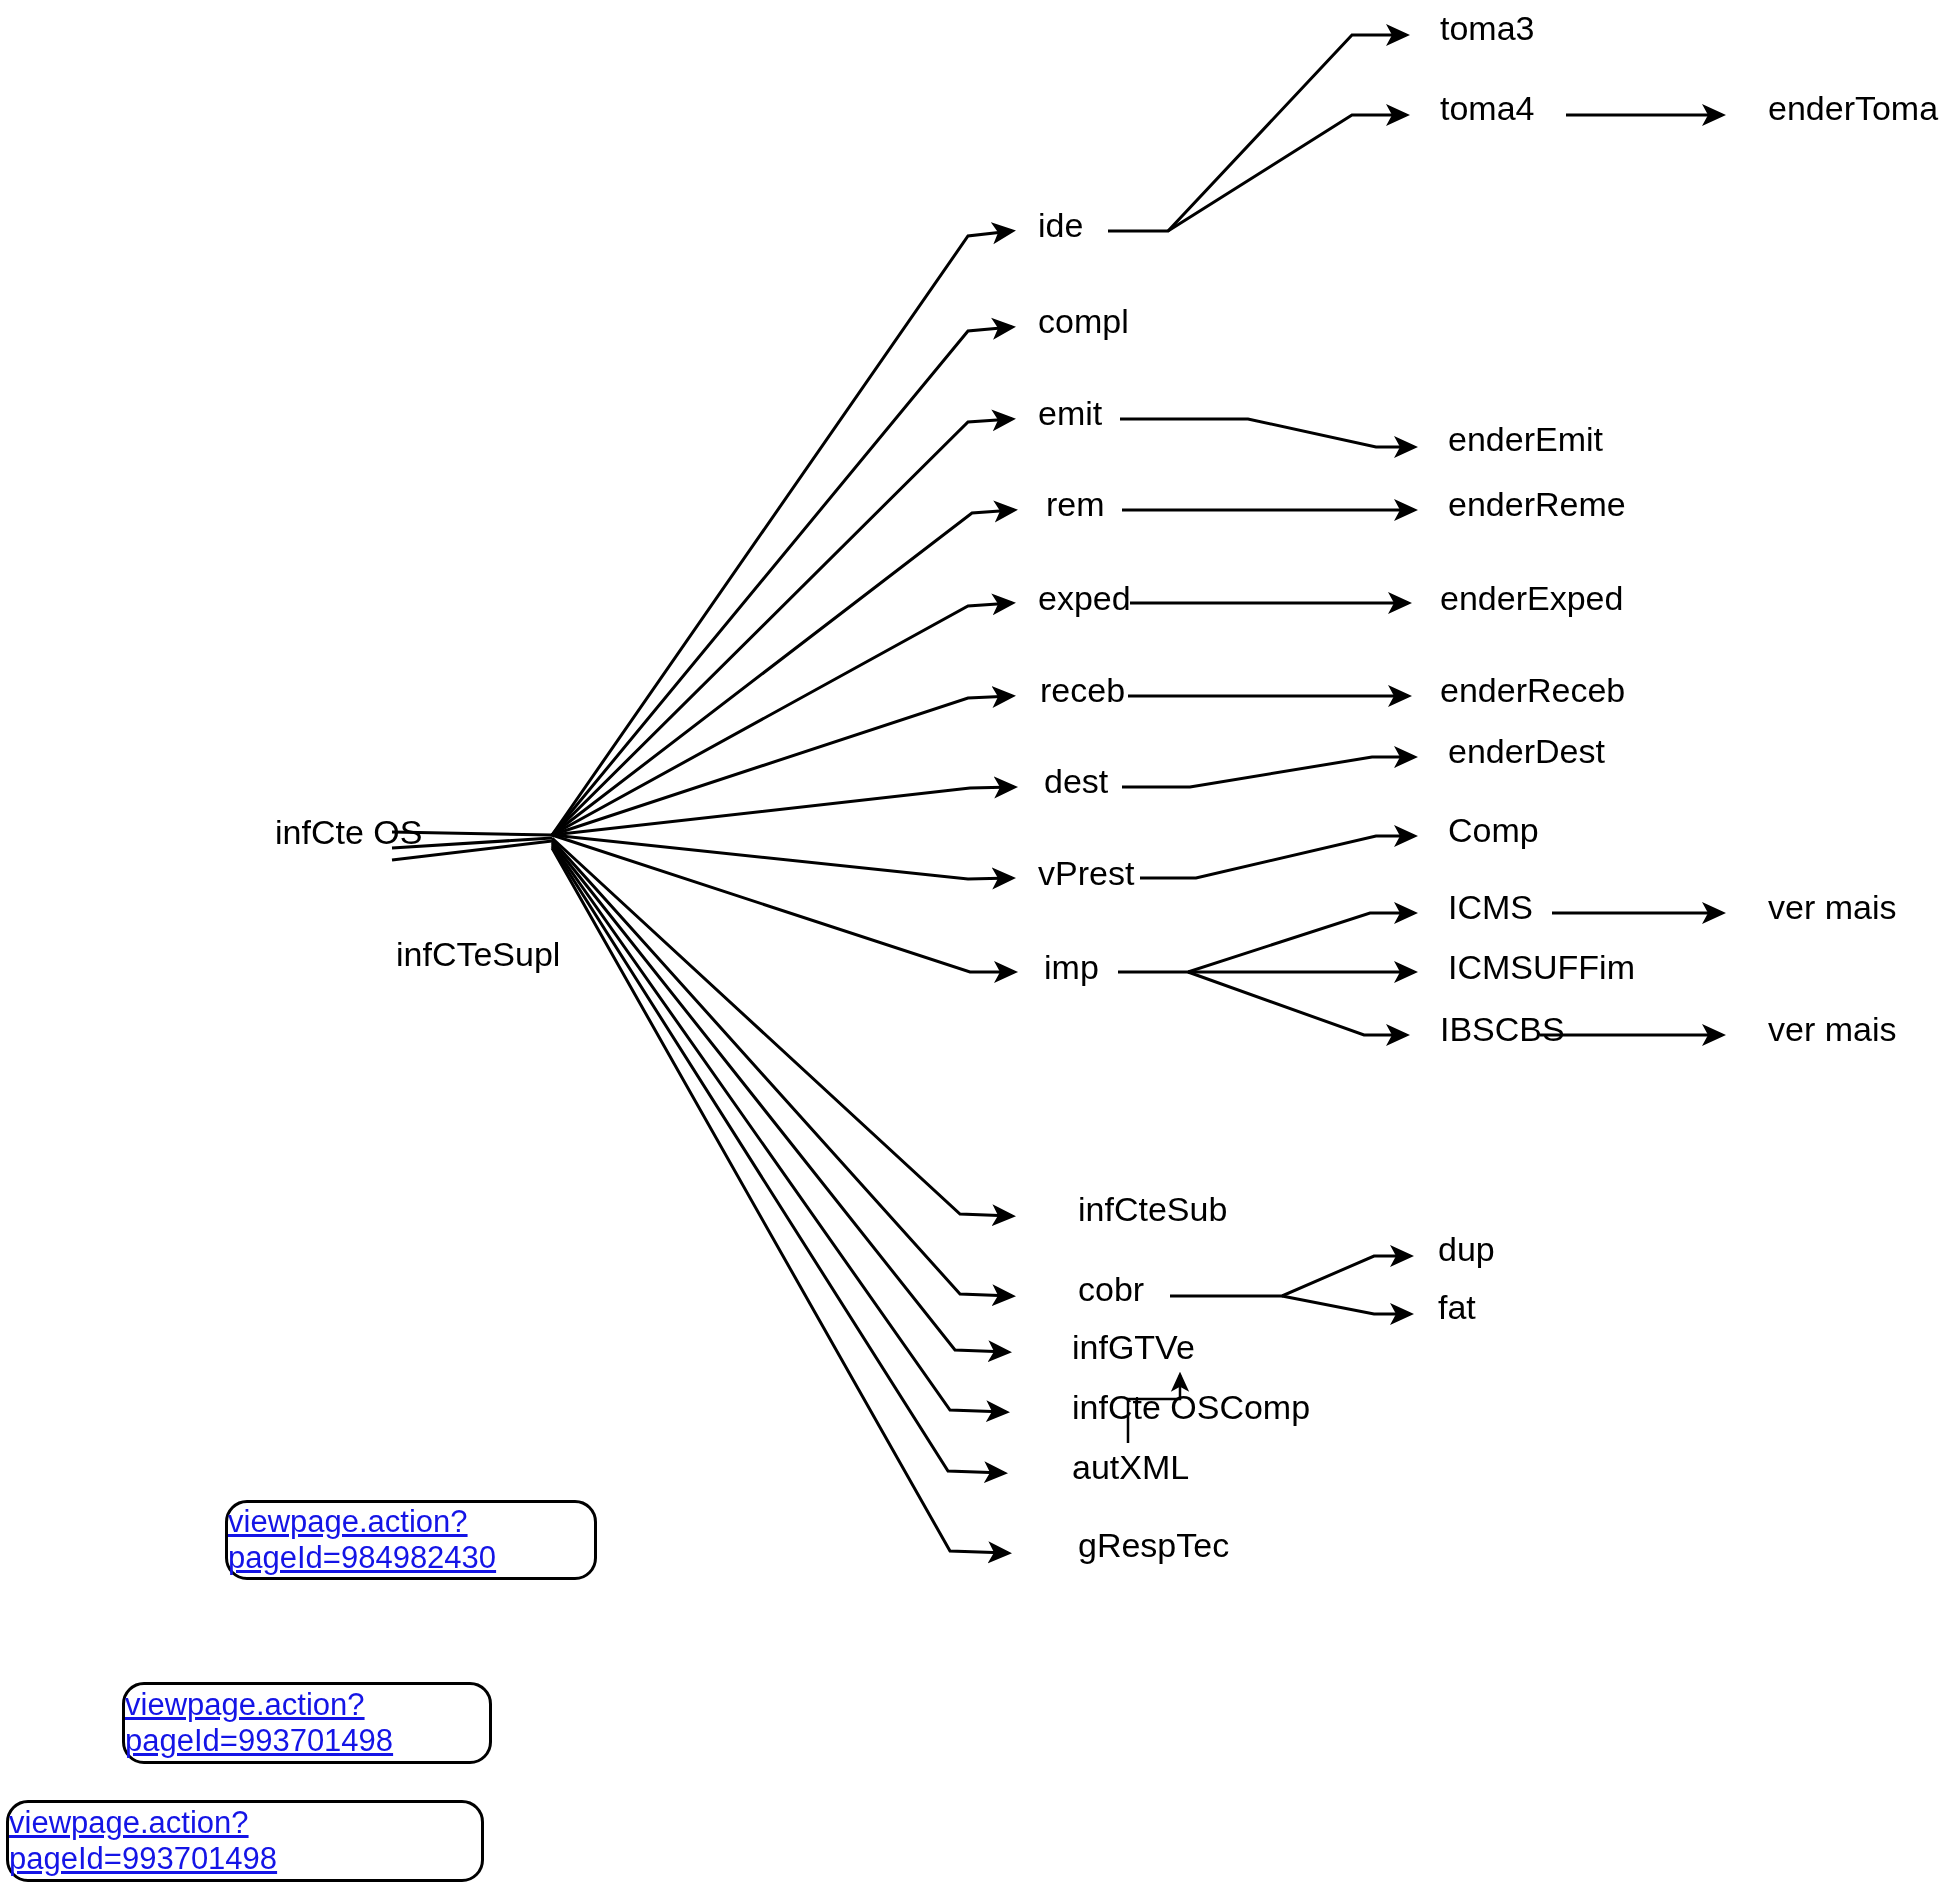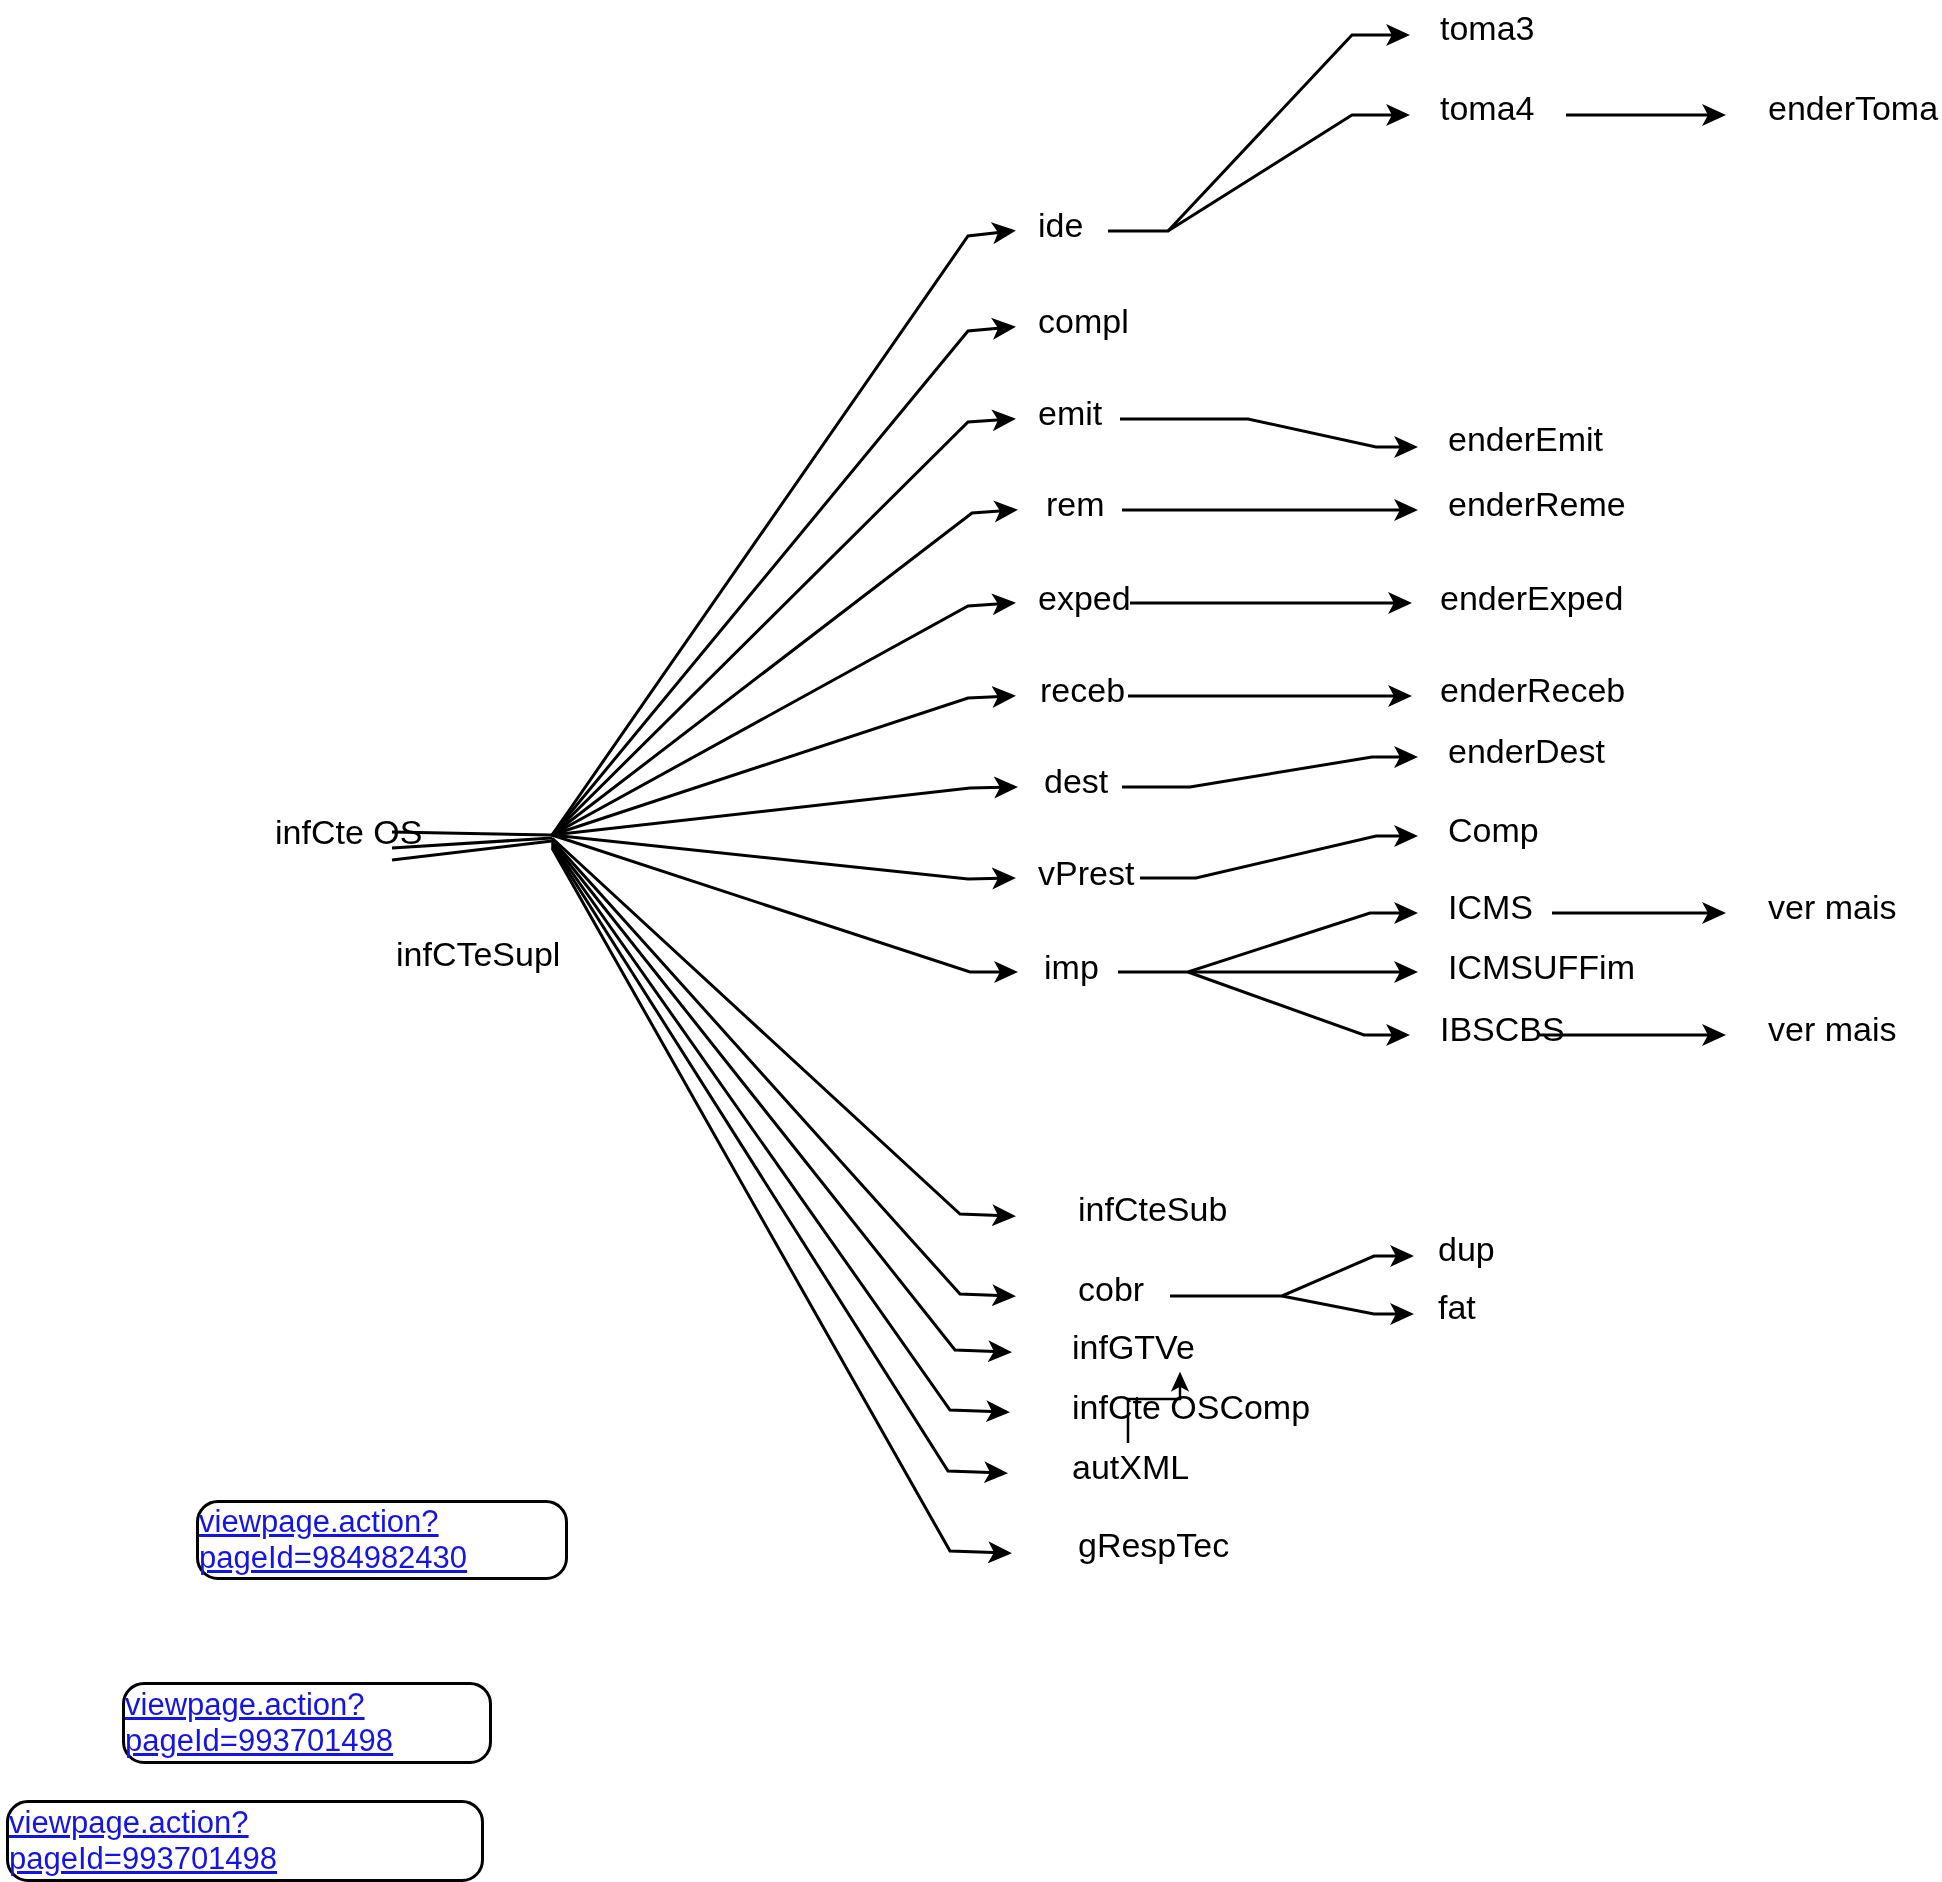--- a/index.html
+++ b/index.html
@@ -110,21 +110,21 @@
   <text class="node-label" x="1078" y="1212">infCteSub</text>
   <text class="node-label" x="1078" y="1292">cobr</text>
   <text class="node-label" x="1438" y="1252">dup</text>
   <text class="node-label" x="1438" y="1310">fat</text>
   <text class="node-label" x="1072" y="1350">infGTVe</text>
   <text class="node-label" x="1072" y="1410">infCte OSComp</text>
   <text class="node-label" x="1072" y="1470">autXML</text>
   <text class="node-label" x="1078" y="1548">gRespTec</text>
 </svg>
 
-<div class="linkbox" style="left:196px;top:1500px;width:372px;height:80px;">
+<div class="linkbox" style="left:225px;top:1500px;width:372px;height:80px;">
   <a>viewpage.action?pageId=984982430</a>
 </div>
 
 <div class="linkbox" style="left:122px;top:1682px;width:370px;height:82px;">
   <a>viewpage.action?pageId=993701498</a>
 </div>
 
 <div class="linkbox" style="left:6px;top:1800px;width:478px;height:82px;">
   <a>viewpage.action?pageId=993701498</a>
 </div>

